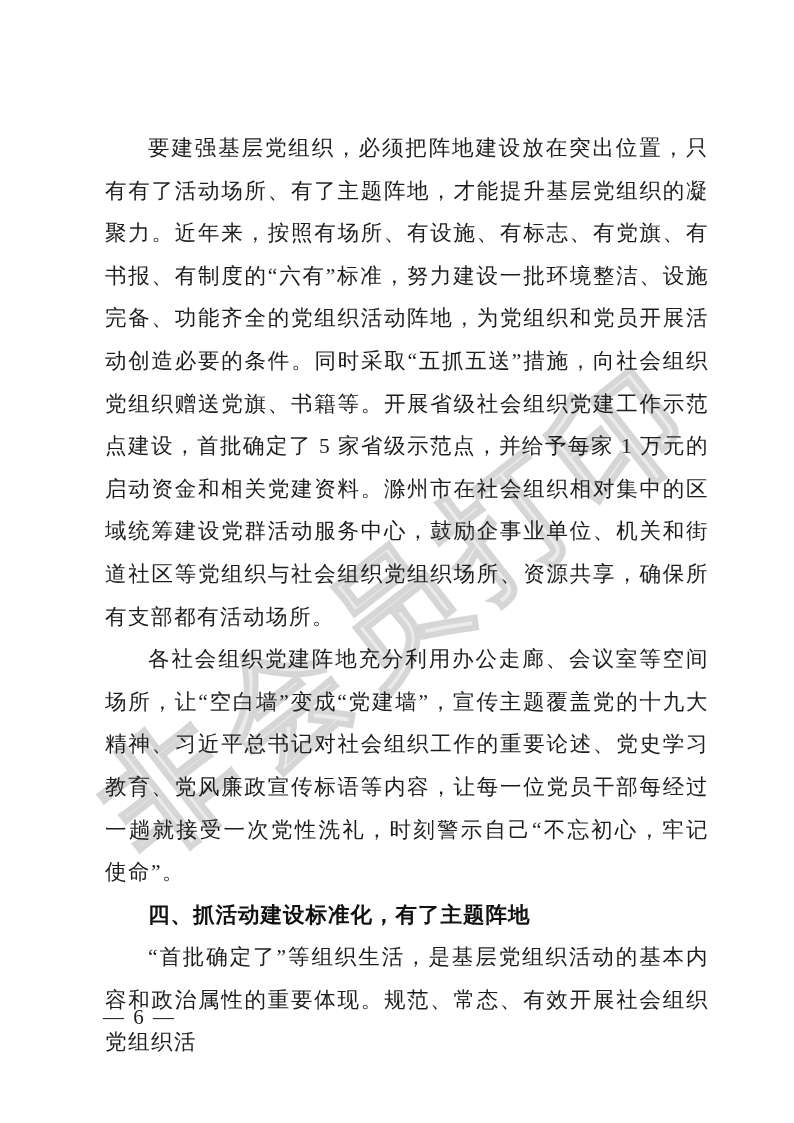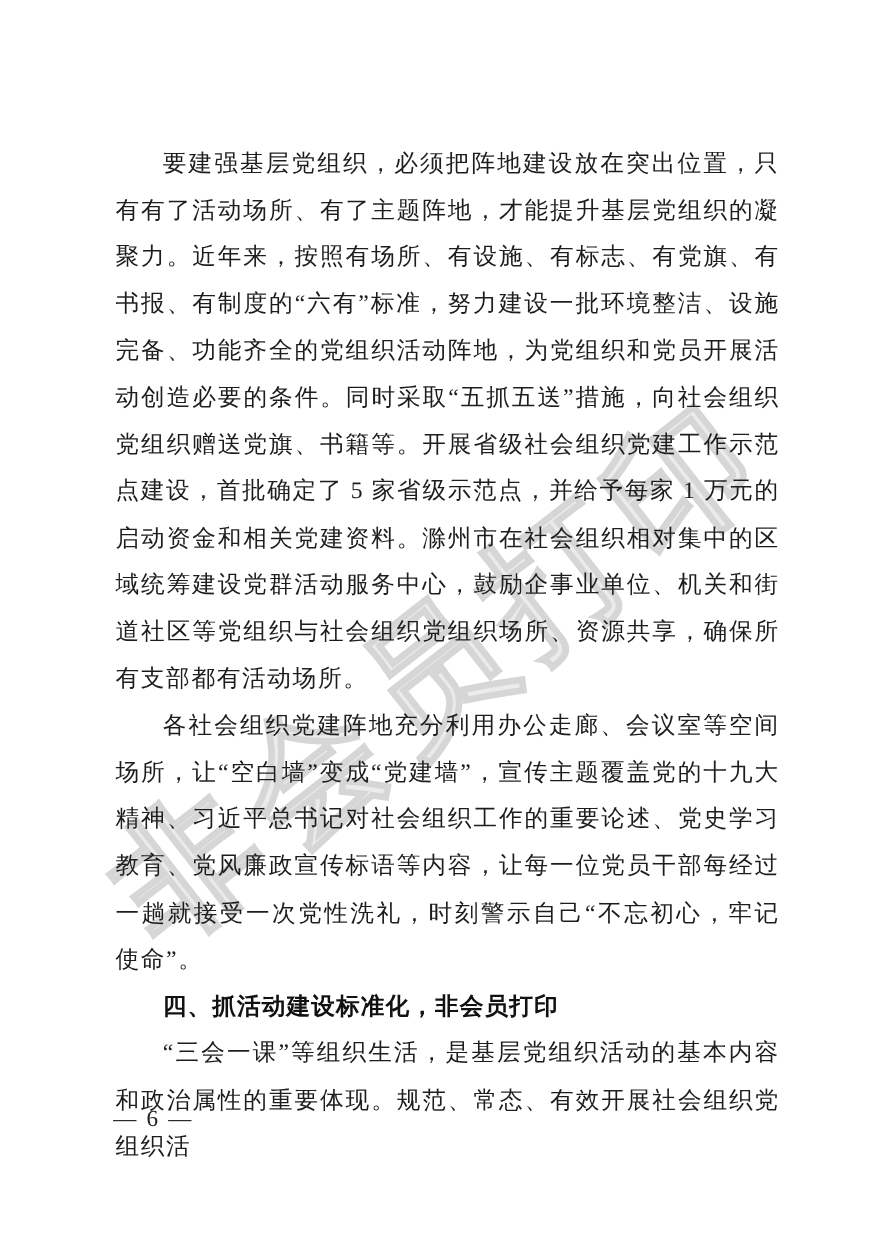--- a/index.html
+++ b/index.html
@@ -69,19 +69,19 @@
 </head>
 <body>
 
 <div class="page">
 
   <div class="watermark">非会员打印</div>
 
   <div class="content">
     <p>要建强基层党组织，必须把阵地建设放在突出位置，只有有了活动场所、有了主题阵地，才能提升基层党组织的凝聚力。近年来，按照有场所、有设施、有标志、有党旗、有书报、有制度的“六有”标准，努力建设一批环境整洁、设施完备、功能齐全的党组织活动阵地，为党组织和党员开展活动创造必要的条件。同时采取“五抓五送”措施，向社会组织党组织赠送党旗、书籍等。开展省级社会组织党建工作示范点建设，首批确定了 5 家省级示范点，并给予每家 1 万元的启动资金和相关党建资料。滁州市在社会组织相对集中的区域统筹建设党群活动服务中心，鼓励企事业单位、机关和街道社区等党组织与社会组织党组织场所、资源共享，确保所有支部都有活动场所。</p>
     <p>各社会组织党建阵地充分利用办公走廊、会议室等空间场所，让“空白墙”变成“党建墙”，宣传主题覆盖党的十九大精神、习近平总书记对社会组织工作的重要论述、党史学习教育、党风廉政宣传标语等内容，让每一位党员干部每经过一趟就接受一次党性洗礼，时刻警示自己“不忘初心，牢记使命”。</p>
-    <p class="heading">四、抓活动建设标准化，非会员打印</p>
-    <p>“三会一课”等组织生活，是基层党组织活动的基本内容和政治属性的重要体现。规范、常态、有效开展社会组织党组织活</p>
+    <p class="heading">四、抓活动建设标准化，有了主题阵地</p>
+    <p>“首批确定了”等组织生活，是基层党组织活动的基本内容和政治属性的重要体现。规范、常态、有效开展社会组织党组织活</p>
   </div>
 
   <div class="page-number">— 6 —</div>
 
 </div>
 
 </body></html>

